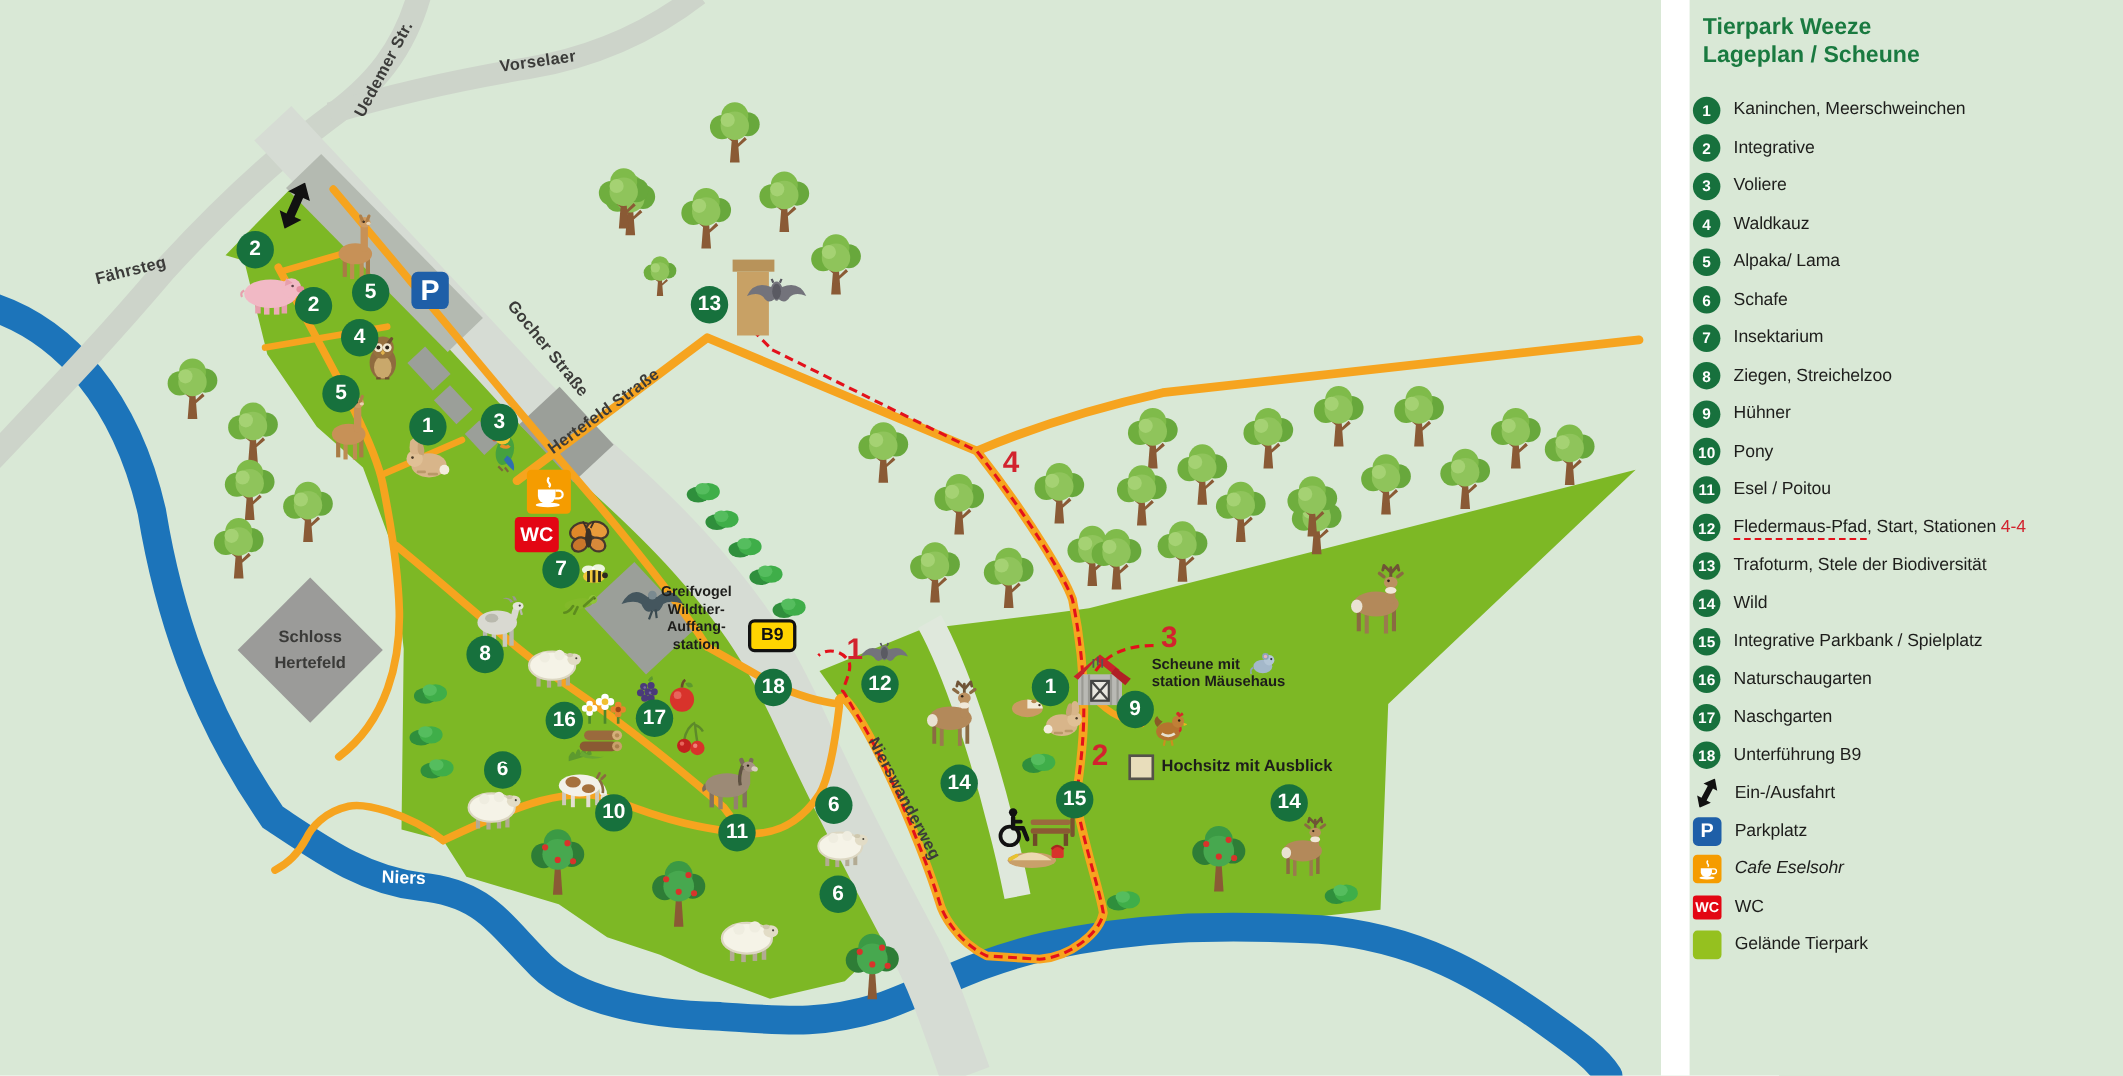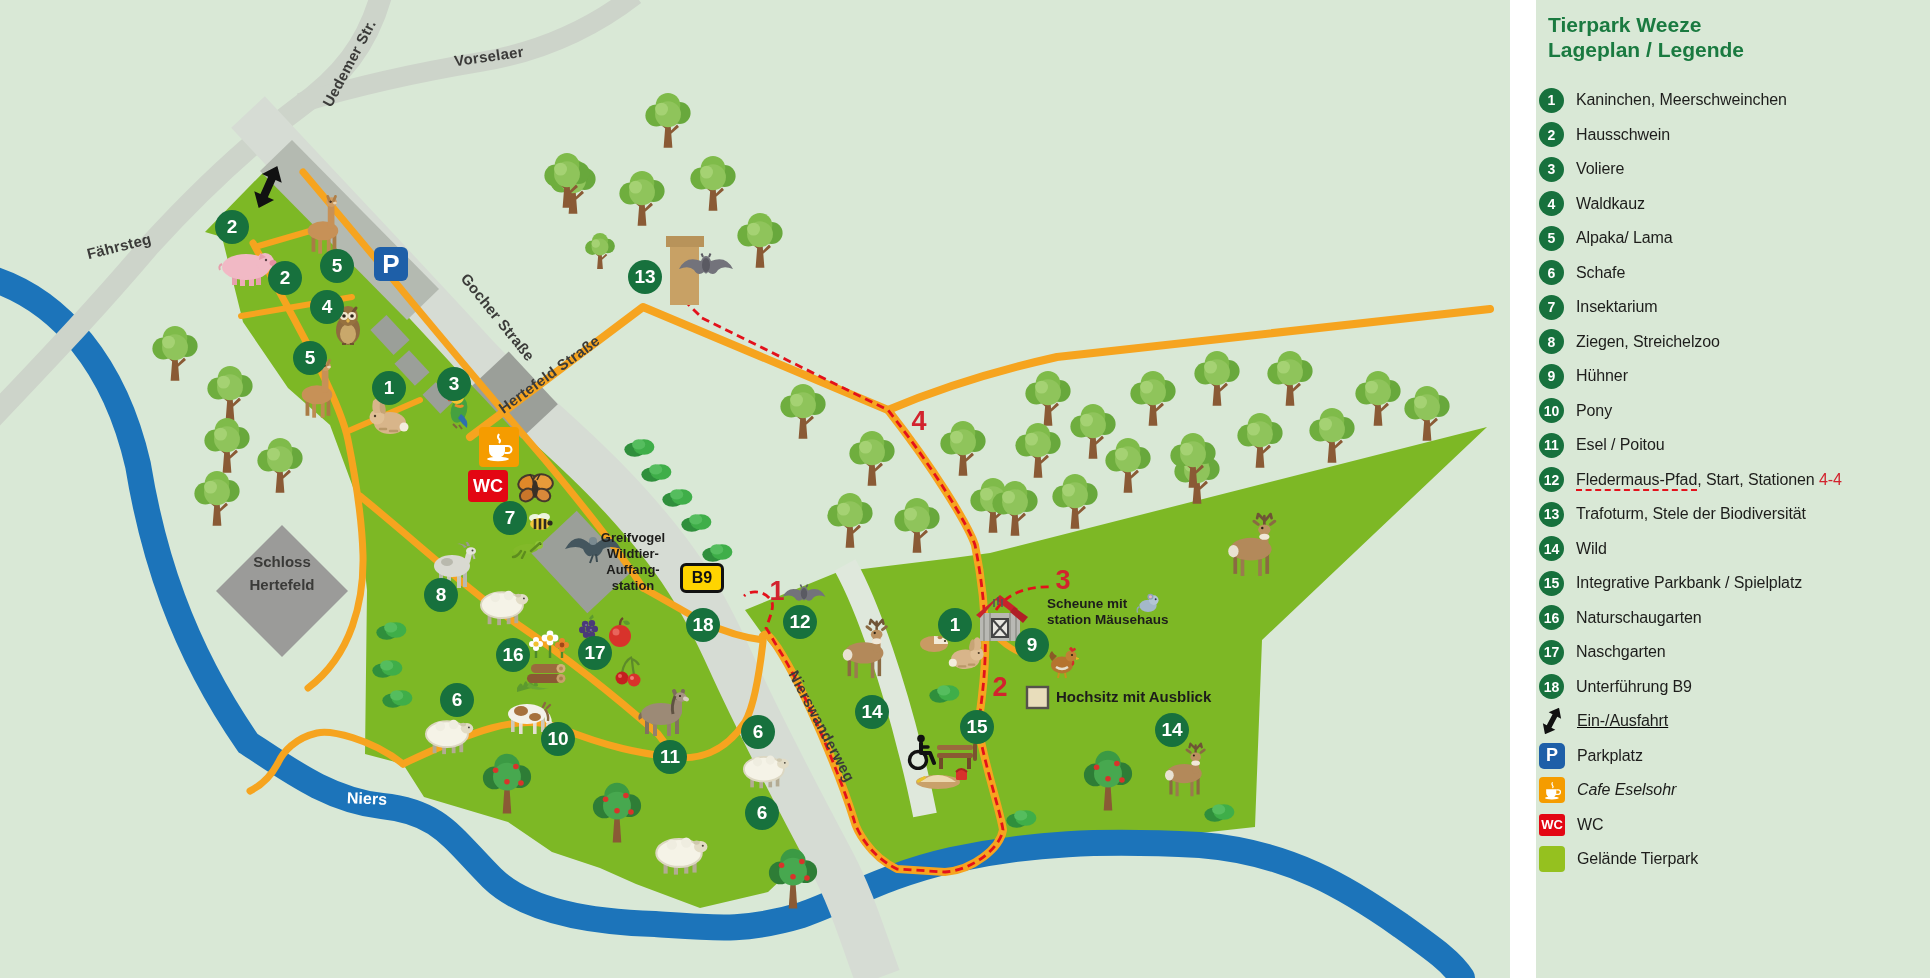--- a/index.html
+++ b/index.html
@@ -485,21 +485,21 @@
 </svg>
 
 <div class="lbl road-lbl" style="left:349px;top:63px;transform:translate(-50%,-50%) rotate(-62deg);">Uedemer Str.</div>
 <div class="lbl road-lbl" style="left:489px;top:56px;transform:translate(-50%,-50%) rotate(-8deg);">Vorselaer</div>
 <div class="lbl road-lbl" style="left:119px;top:246px;transform:translate(-50%,-50%) rotate(-14deg);">Fährsteg</div>
 <div class="lbl road-lbl" style="left:498px;top:317px;transform:translate(-50%,-50%) rotate(51deg);">Gocher Straße</div>
 <div class="lbl road-lbl" style="left:549px;top:374px;transform:translate(-50%,-50%) rotate(-36deg);">Hertefeld Straße</div>
 <div class="lbl road-lbl" style="left:822px;top:726px;transform:translate(-50%,-50%) rotate(62deg);">Nierswanderweg</div>
 <div class="lbl white-lbl" style="left:367px;top:799px;font-size:16px;transform:translate(-50%,-50%) rotate(2deg);">Niers</div>
 
-<div class="lbl" style="left:282px;top:573px;font-size:15px;line-height:23px;text-align:center;color:#3a3a38;">
+<div class="lbl" style="left:282px;top:591px;font-size:15px;line-height:23px;text-align:center;color:#3a3a38;">
   <div>Schloss</div>
   <div>Hertefeld</div>
 </div>
 <div class="lbl poi-lbl" style="left:633px;top:562px;text-align:center;">
   <div>Greifvogel</div>
   <div>Wildtier-</div>
   <div>Auffang-</div>
   <div>station</div>
 </div>
 <div class="lbl poi-lbl" style="left:1047px;top:612px;transform:translate(0,-50%);text-align:left;font-size:13.5px;">
@@ -548,30 +548,30 @@
       <div class="station" style="left: 777px; top: 591px;">1</div>
       <div class="station" style="left: 1000px; top: 687px;">2</div>
       <div class="station" style="left: 1063px; top: 580px;">3</div>
       <div class="station" style="left: 919px; top: 421px;">4</div>
     </div>
 
 <div id="divider"></div>
 <aside id="legend">
   <div id="legend-title">
     <div>Tierpark Weeze</div>
-    <div>Lageplan / Legende</div>
+    <div>Lageplan / Scheune</div>
   </div>
   <div id="legend-items">
         <div class="lg-row" style="top: 100px;">
           <span class="lg-num">1</span>
           <span class="lg-txt">Kaninchen, Meerschweinchen</span>
         </div>
         <div class="lg-row" style="top: 134.5px;">
           <span class="lg-num">2</span>
-          <span class="lg-txt">Hausschwein</span>
+          <span class="lg-txt">Integrative</span>
         </div>
         <div class="lg-row" style="top: 169px;">
           <span class="lg-num">3</span>
           <span class="lg-txt">Voliere</span>
         </div>
         <div class="lg-row" style="top: 203.5px;">
           <span class="lg-num">4</span>
           <span class="lg-txt">Waldkauz</span>
         </div>
         <div class="lg-row" style="top: 238px;">
@@ -623,21 +623,21 @@
           <span class="lg-txt">Naturschaugarten</span>
         </div>
         <div class="lg-row" style="top: 652px;">
           <span class="lg-num">17</span>
           <span class="lg-txt">Naschgarten</span>
         </div>
         <div class="lg-row" style="top: 686.5px;">
           <span class="lg-num">18</span>
           <span class="lg-txt">Unterführung B9</span>
         </div>
-        <div class="lg-row" style="top: 721px; text-decoration: underline;">
+        <div class="lg-row" style="top: 721px;">
           <span class="lg-ico">
             <svg width="18" height="30" viewBox="0 0 20 34" style="transform: rotate(28deg);">
               <use href="#sy-entry-arrow"></use>
             </svg>
           </span>
           <span class="lg-txt">Ein-/Ausfahrt</span>
         </div>
         <div class="lg-row" style="top: 755.5px;">
           <span class="lg-ico">
             <div class="lg-badge" style="width: 26px; height: 26px; background: rgb(30, 95, 168); border-radius: 5px; font-size: 18px;">P</div>

